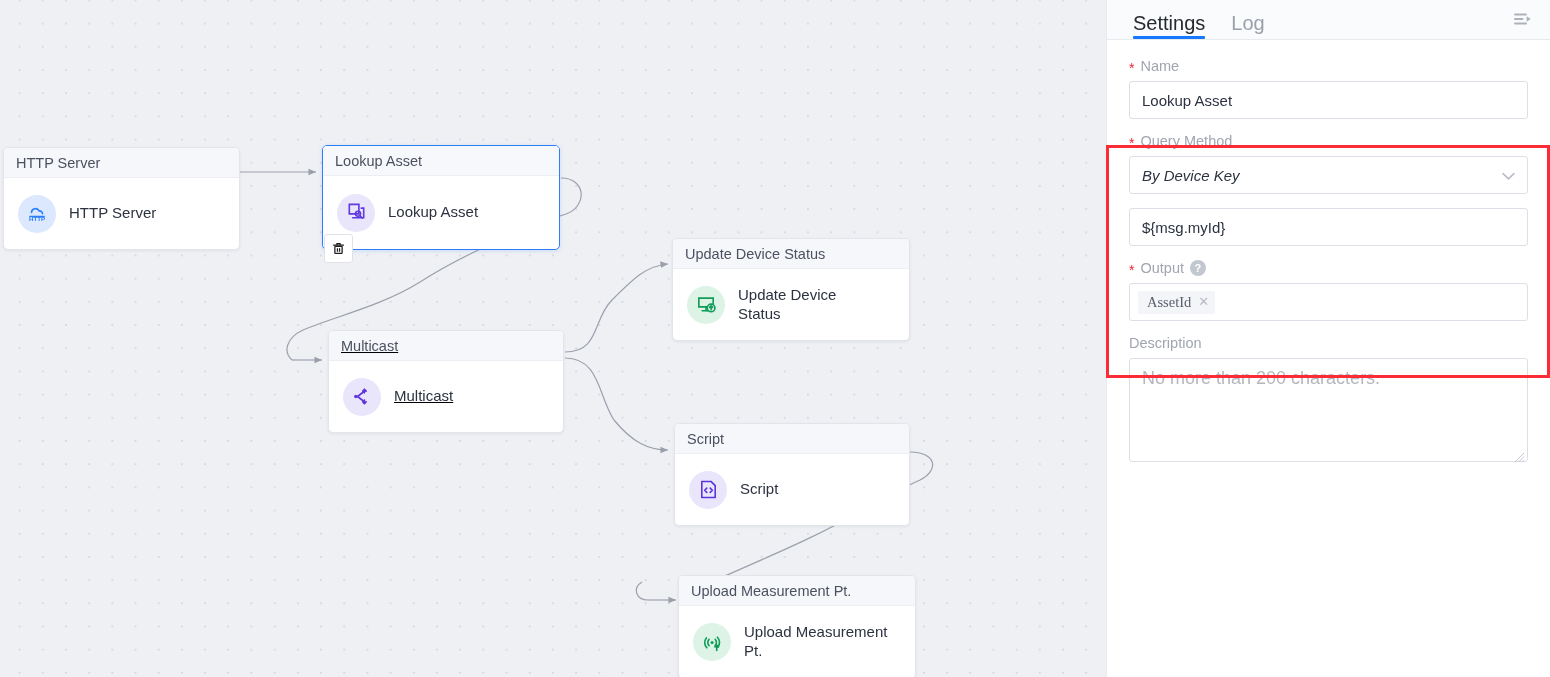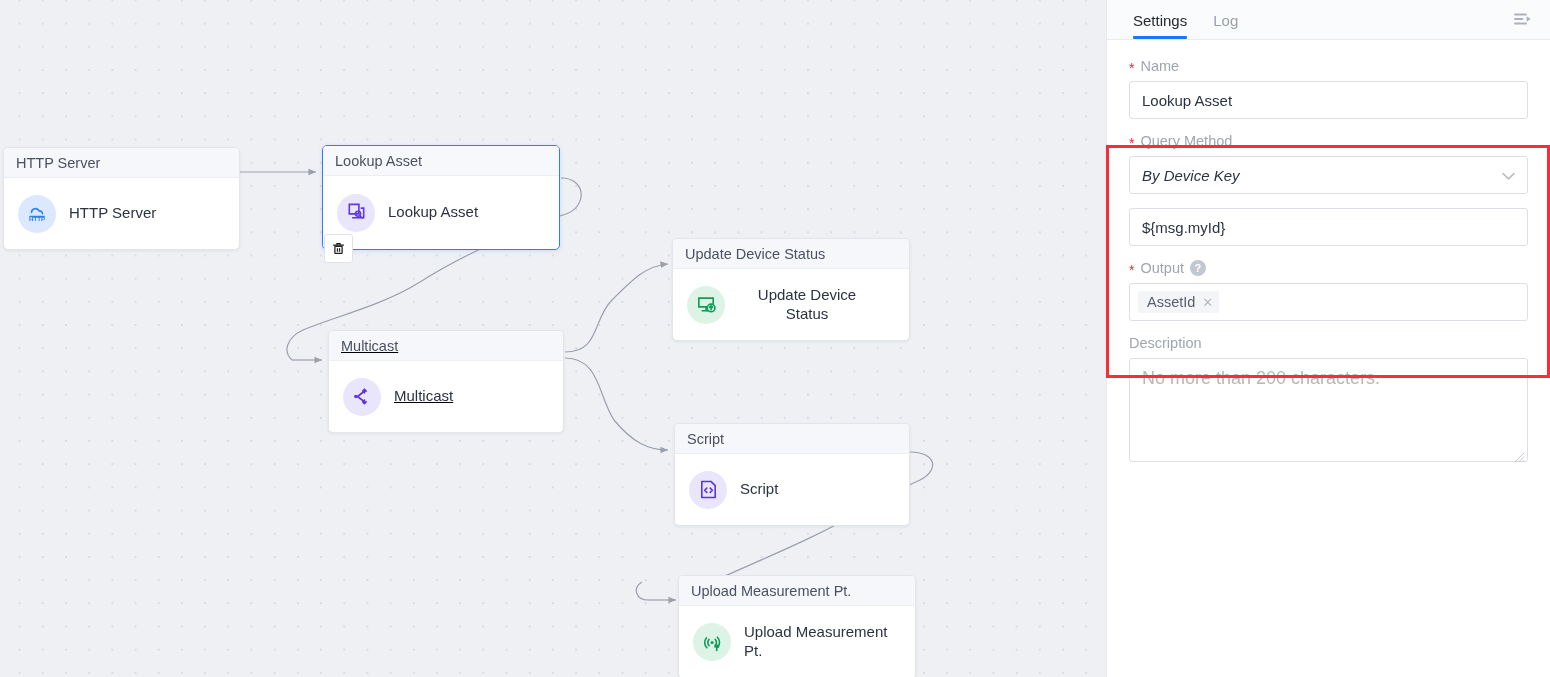--- a/index.html
+++ b/index.html
@@ -89,23 +89,23 @@
   }
   .tabbar {
     height: 40px;
     background: #fafbfc;
     border-bottom: 1px solid #e8eaee;
     display: flex; align-items: flex-end;
     padding: 0 26px;
     position: relative;
   }
   .tab {
-    font-size: 15px;
+    font-size: 20px;
     color: #9aa0ab;
-    padding-bottom: 10px;
+    padding-bottom: 4px;
     margin-right: 26px;
     cursor: pointer;
     position: relative;
   }
   .tab.active { color: #26292f; }
   .tab.active:after {
     content: "";
     position: absolute;
     left: 0; right: 0; bottom: 0;
     height: 3px;
@@ -143,21 +143,21 @@
     border-radius: 3px;
     padding: 0 12px;
     font-size: 15px;
     color: #2c3240;
     background: #ffffff;
     display: flex; align-items: center;
     font-family: "Liberation Sans", sans-serif;
     outline: none;
   }
   .select { justify-content: space-between; font-style: italic; }
-  .tag-input { padding: 12px 8px; }
+  .tag-input { padding: 12px 8px; font-family: Liberation Serif, serif; }
   .tag {
     background: #f4f5f8;
     border-radius: 2px;
     padding: 3px 6px 3px 9px;
     font-size: 14.5px;
     color: #585e6b;
     display: inline-flex; align-items: center; gap: 7px;
   }
   .tag-x { color: #b6bac3; font-size: 13px; cursor: pointer; }
   .textarea {
@@ -267,21 +267,21 @@
             <path d="M6.8 12 L14 6.5" stroke-linecap="round"></path>
             <path d="M6.8 12 L14 17.5" stroke-linecap="round"></path>
             <path d="M14 4.6v3.6M12.3 6.4L14 4.6l1.8 1.8" stroke-linecap="round" stroke-linejoin="round"></path>
             <path d="M14 19.4v-3.6M12.3 17.6L14 19.4l1.8-1.8" stroke-linecap="round" stroke-linejoin="round"></path>
           </svg>
         </div>
         <div class="node-label">Multicast</div>
       </div>
     </div>
 
-    <div class="node" style="left:672px; top:211px; width:238px; height:103px;text-align:center;">
+    <div class="node" style="left:672px; top:211px; width:238px; height:103px;">
       <div class="node-header">Update Device Status</div>
       <div class="node-body">
         <div class="node-icon ic-green">
           <svg width="23" height="23" viewBox="0 0 24 24" fill="none" stroke="#0f9d58" stroke-width="1.7">
             <path d="M4 5.3h15v9.2H4z"></path>
             <path d="M7.5 18.5h8" stroke-linecap="round"></path>
             <path d="M11.5 14.5v4" stroke-linecap="round"></path>
             <circle cx="16.8" cy="15.6" r="4" fill="#dcf3e6"></circle>
             <path d="M16.8 17.6v-4M15.3 15l1.5-1.5 1.5 1.5" stroke-linecap="round" stroke-linejoin="round"></path>
           </svg>

